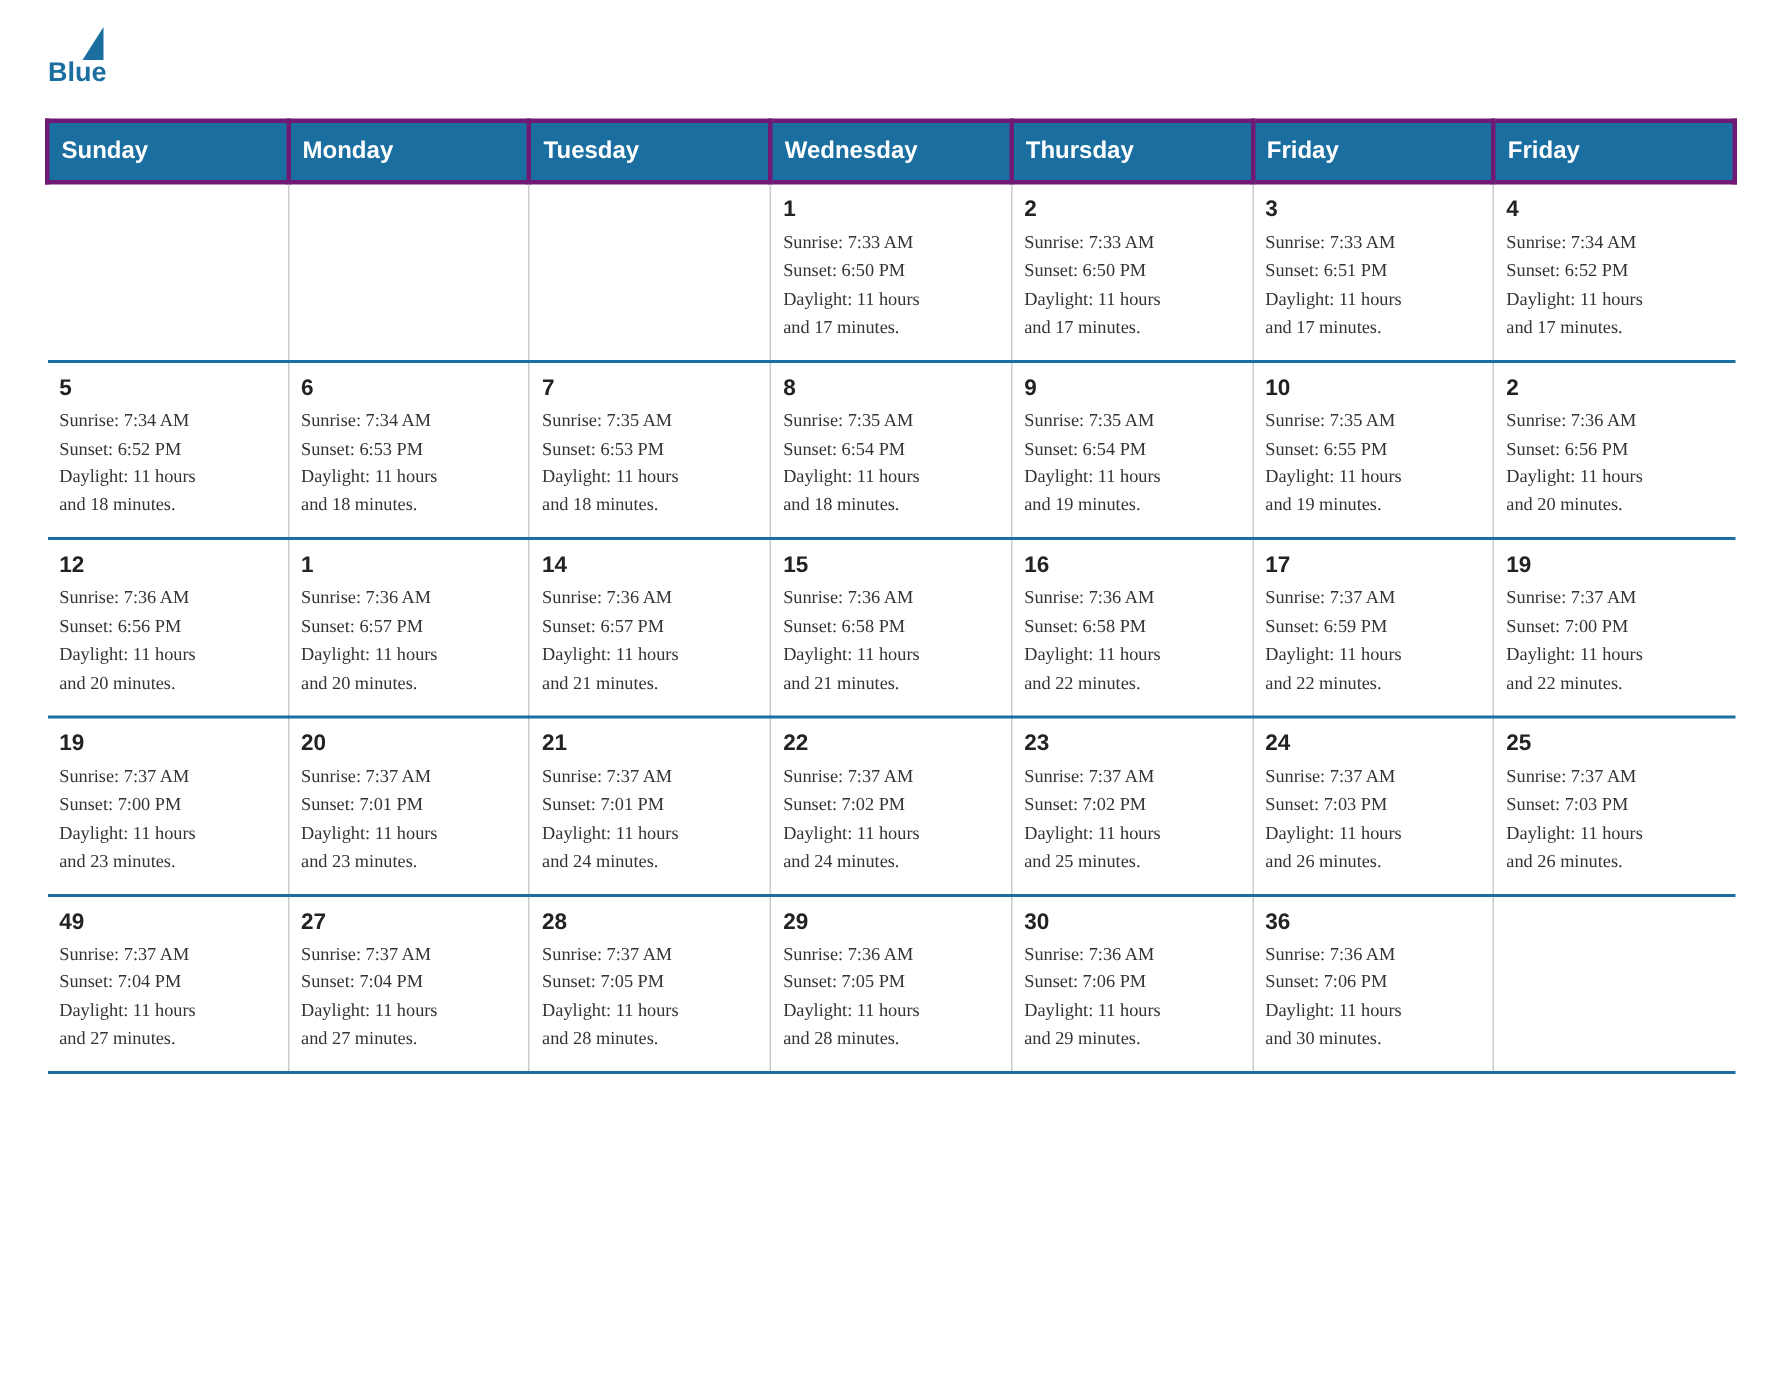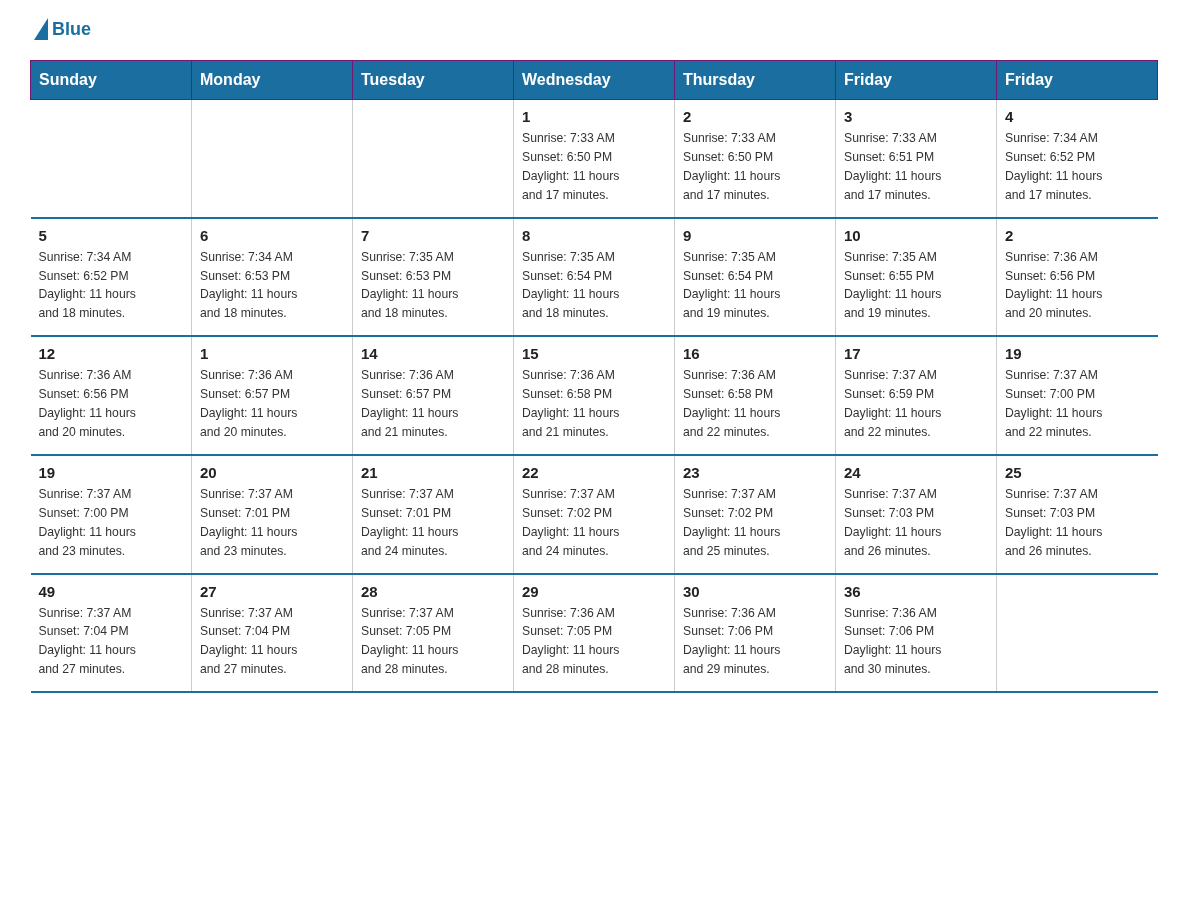--- a/index.html
+++ b/index.html
@@ -11,21 +11,21 @@
       padding: 20px 30px;
     }
     .header {
       display: flex;
       justify-content: space-between;
       align-items: flex-start;
       margin-bottom: 20px;
     }
     .logo {
       display: flex;
-      flex-direction: row;
+      flex-direction: column;
       align-items: flex-end;
     }
     .logo-top {
       display: flex;
       align-items: center;
     }
     .logo-general {
       font-size: 28px;
       font-weight: bold;
       color: #333;
@@ -73,21 +73,21 @@
     }
     thead tr {
       background-color: #1a6fa0;
     }
     thead th {
       color: #fff;
       font-size: 16px;
       font-weight: bold;
       padding: 10px 8px;
       text-align: left;
-      border: 1px solid #701a75;
+      border: 3px solid #701a75;
     }
     tbody tr {
       border-bottom: 2px solid #1a6fa0;
     }
     tbody td {
       vertical-align: top;
       padding: 8px 8px 12px 8px;
       font-size: 12.5px;
       color: #333;
       border-right: 1px solid #ccc;
@@ -100,20 +100,21 @@
       font-size: 15px;
       font-weight: bold;
       color: #222;
       display: block;
       margin-bottom: 4px;
     }
     .day-info {
       font-size: 12.2px;
       color: #333;
       line-height: 1.55;
+      font-family: Liberation Serif, serif;
     }
   </style>
 </head>
 <body>
 
 <div class="header">
   <div class="logo">
     <div class="logo-top">
       <span class="logo-general"></span>
       <div class="logo-triangle"></div>

